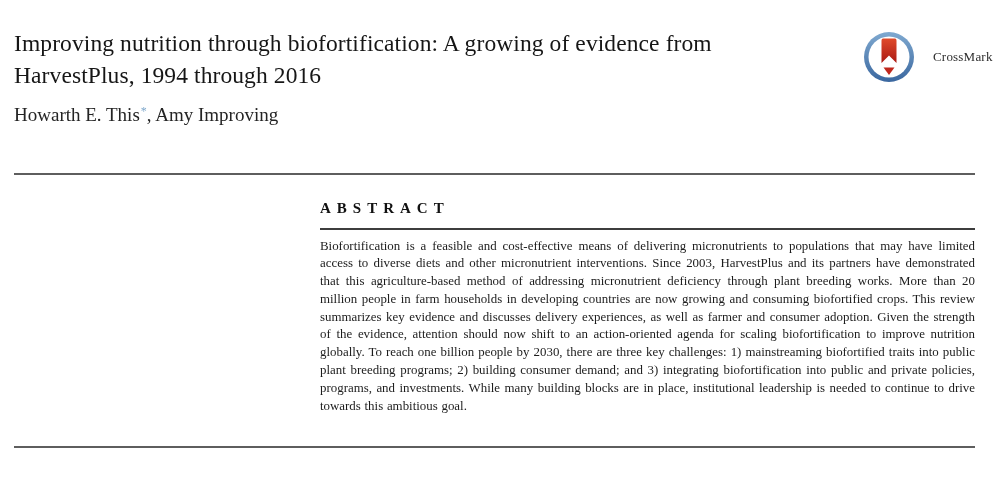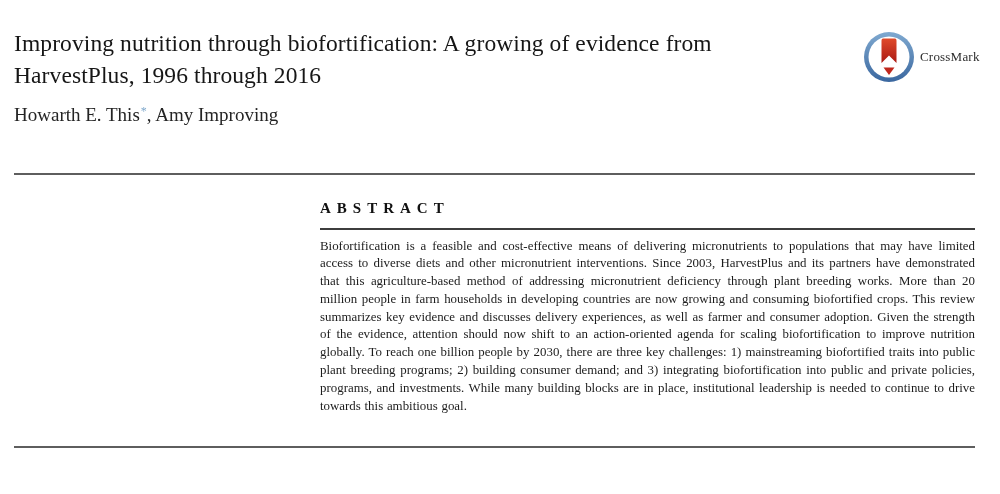--- a/index.html
+++ b/index.html
@@ -31,21 +31,21 @@
     letter-spacing: 0.1px;
   }
   .article-title .tline { display: block; }
 
   .crossmark {
     position: absolute;
     left: 863px;
     top: 31px;
     display: flex;
     align-items: center;
-    gap: 5px;
+    gap: 18px;
     cursor: pointer;
     background: none;
     border: none;
     padding: 0;
   }
   .crossmark-label {
     font-family: "Liberation Serif", serif;
     font-size: 13px;
     color: #2e2e2e;
     letter-spacing: 0.2px;
@@ -115,21 +115,21 @@
     word-spacing: 0.5px;
   }
 </style>
 </head>
 <body>
 
 <div class="page">
 
   <h1 class="article-title">
     <span class="tline">Improving nutrition through biofortification: A growing of evidence from</span>
-    <span class="tline">HarvestPlus, 1996 through 2016</span>
+    <span class="tline">HarvestPlus, 1994 through 2016</span>
   </h1>
 
   <button class="crossmark">
     <svg width="52" height="52" viewBox="0 0 52 52">
       <defs>
         <linearGradient id="ringGrad" x1="0" y1="0" x2="0" y2="1">
           <stop offset="0" stop-color="#7fa9d0"></stop>
           <stop offset="1" stop-color="#3a679f"></stop>
         </linearGradient>
         <linearGradient id="ribbonGrad" x1="0" y1="0" x2="0" y2="1">

